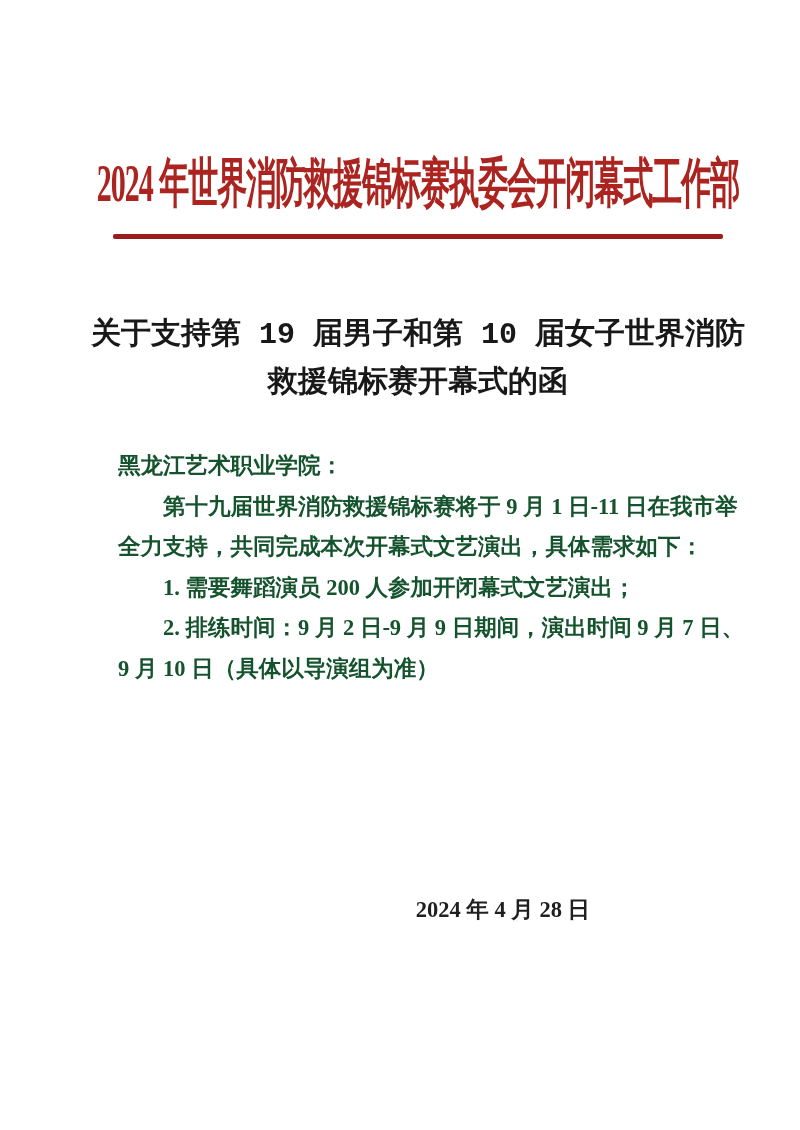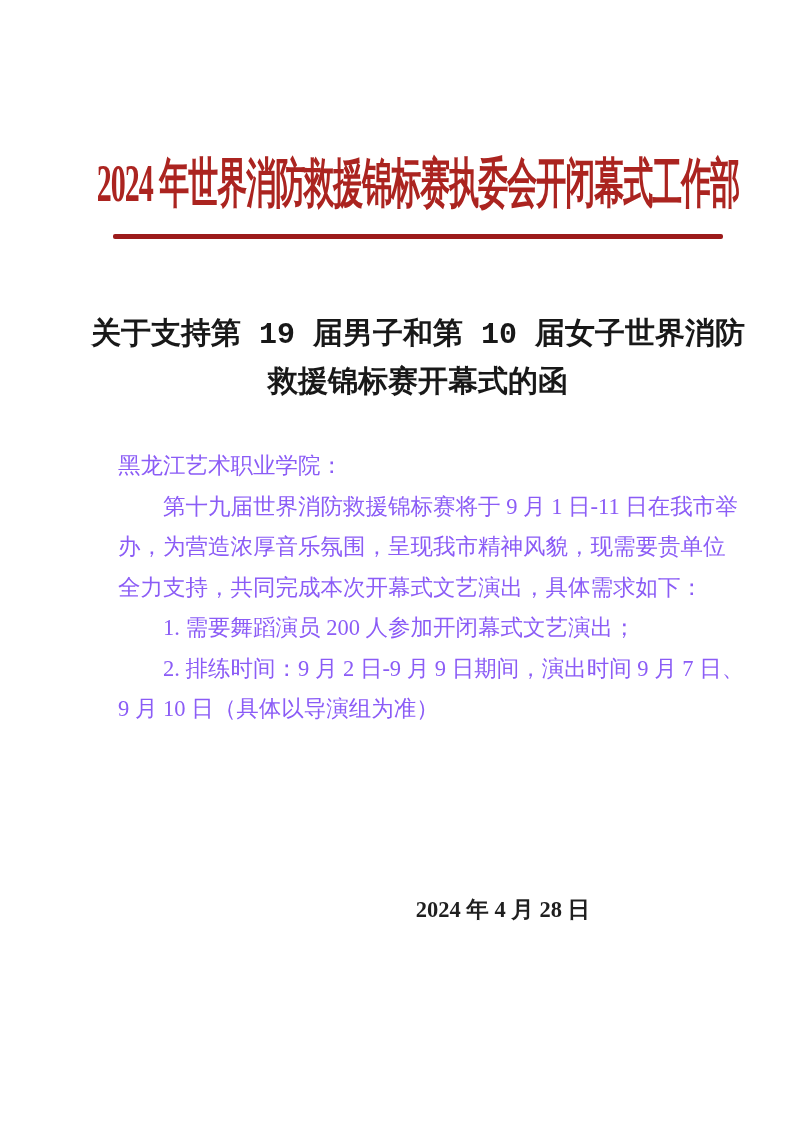--- a/index.html
+++ b/index.html
@@ -59,23 +59,23 @@
     color: #181818;
     font-family: Liberation Mono, monospace;
   }
   
   .body-block {
     position: absolute;
     top: 446px;
     left: 100px;
     width: 604px;
     font-size: 22.5px;
-    font-weight: normal;
+    font-weight: bold;
     line-height: 40.5px;
-    color: #8b5cf6;
+    color: #14532d;
   }
   .line { white-space: nowrap; }
   .indent { text-indent: 2em; }
   .spacer { height: 40.5px; }
   
   .sign-org {
     position: absolute;
     top: 850px;
     left: 0;
     width: 800px;
@@ -113,21 +113,20 @@
   <div class="red-rule"></div>
 
   <div class="doc-title">
     <div class="line">关于支持第 19 届男子和第 10 届女子世界消防</div>
     <div class="line">救援锦标赛开幕式的函</div>
   </div>
 
   <div class="body-block">
     <div class="line">黑龙江艺术职业学院：</div>
     <div class="line indent">第十九届世界消防救援锦标赛将于 9 月 1 日-11 日在我市举</div>
-    <div class="line">办，为营造浓厚音乐氛围，呈现我市精神风貌，现需要贵单位</div>
     <div class="line">全力支持，共同完成本次开幕式文艺演出，具体需求如下：</div>
     <div class="line indent">1. 需要舞蹈演员 200 人参加开闭幕式文艺演出；</div>
     <div class="line indent">2. 排练时间：9 月 2 日-9 月 9 日期间，演出时间 9 月 7 日、</div>
     <div class="line">9 月 10 日（具体以导演组为准）</div>
     <div class="spacer"></div>
   </div>
 
 
   <div class="sign-date">2024 年 4 月 28 日</div>
 

